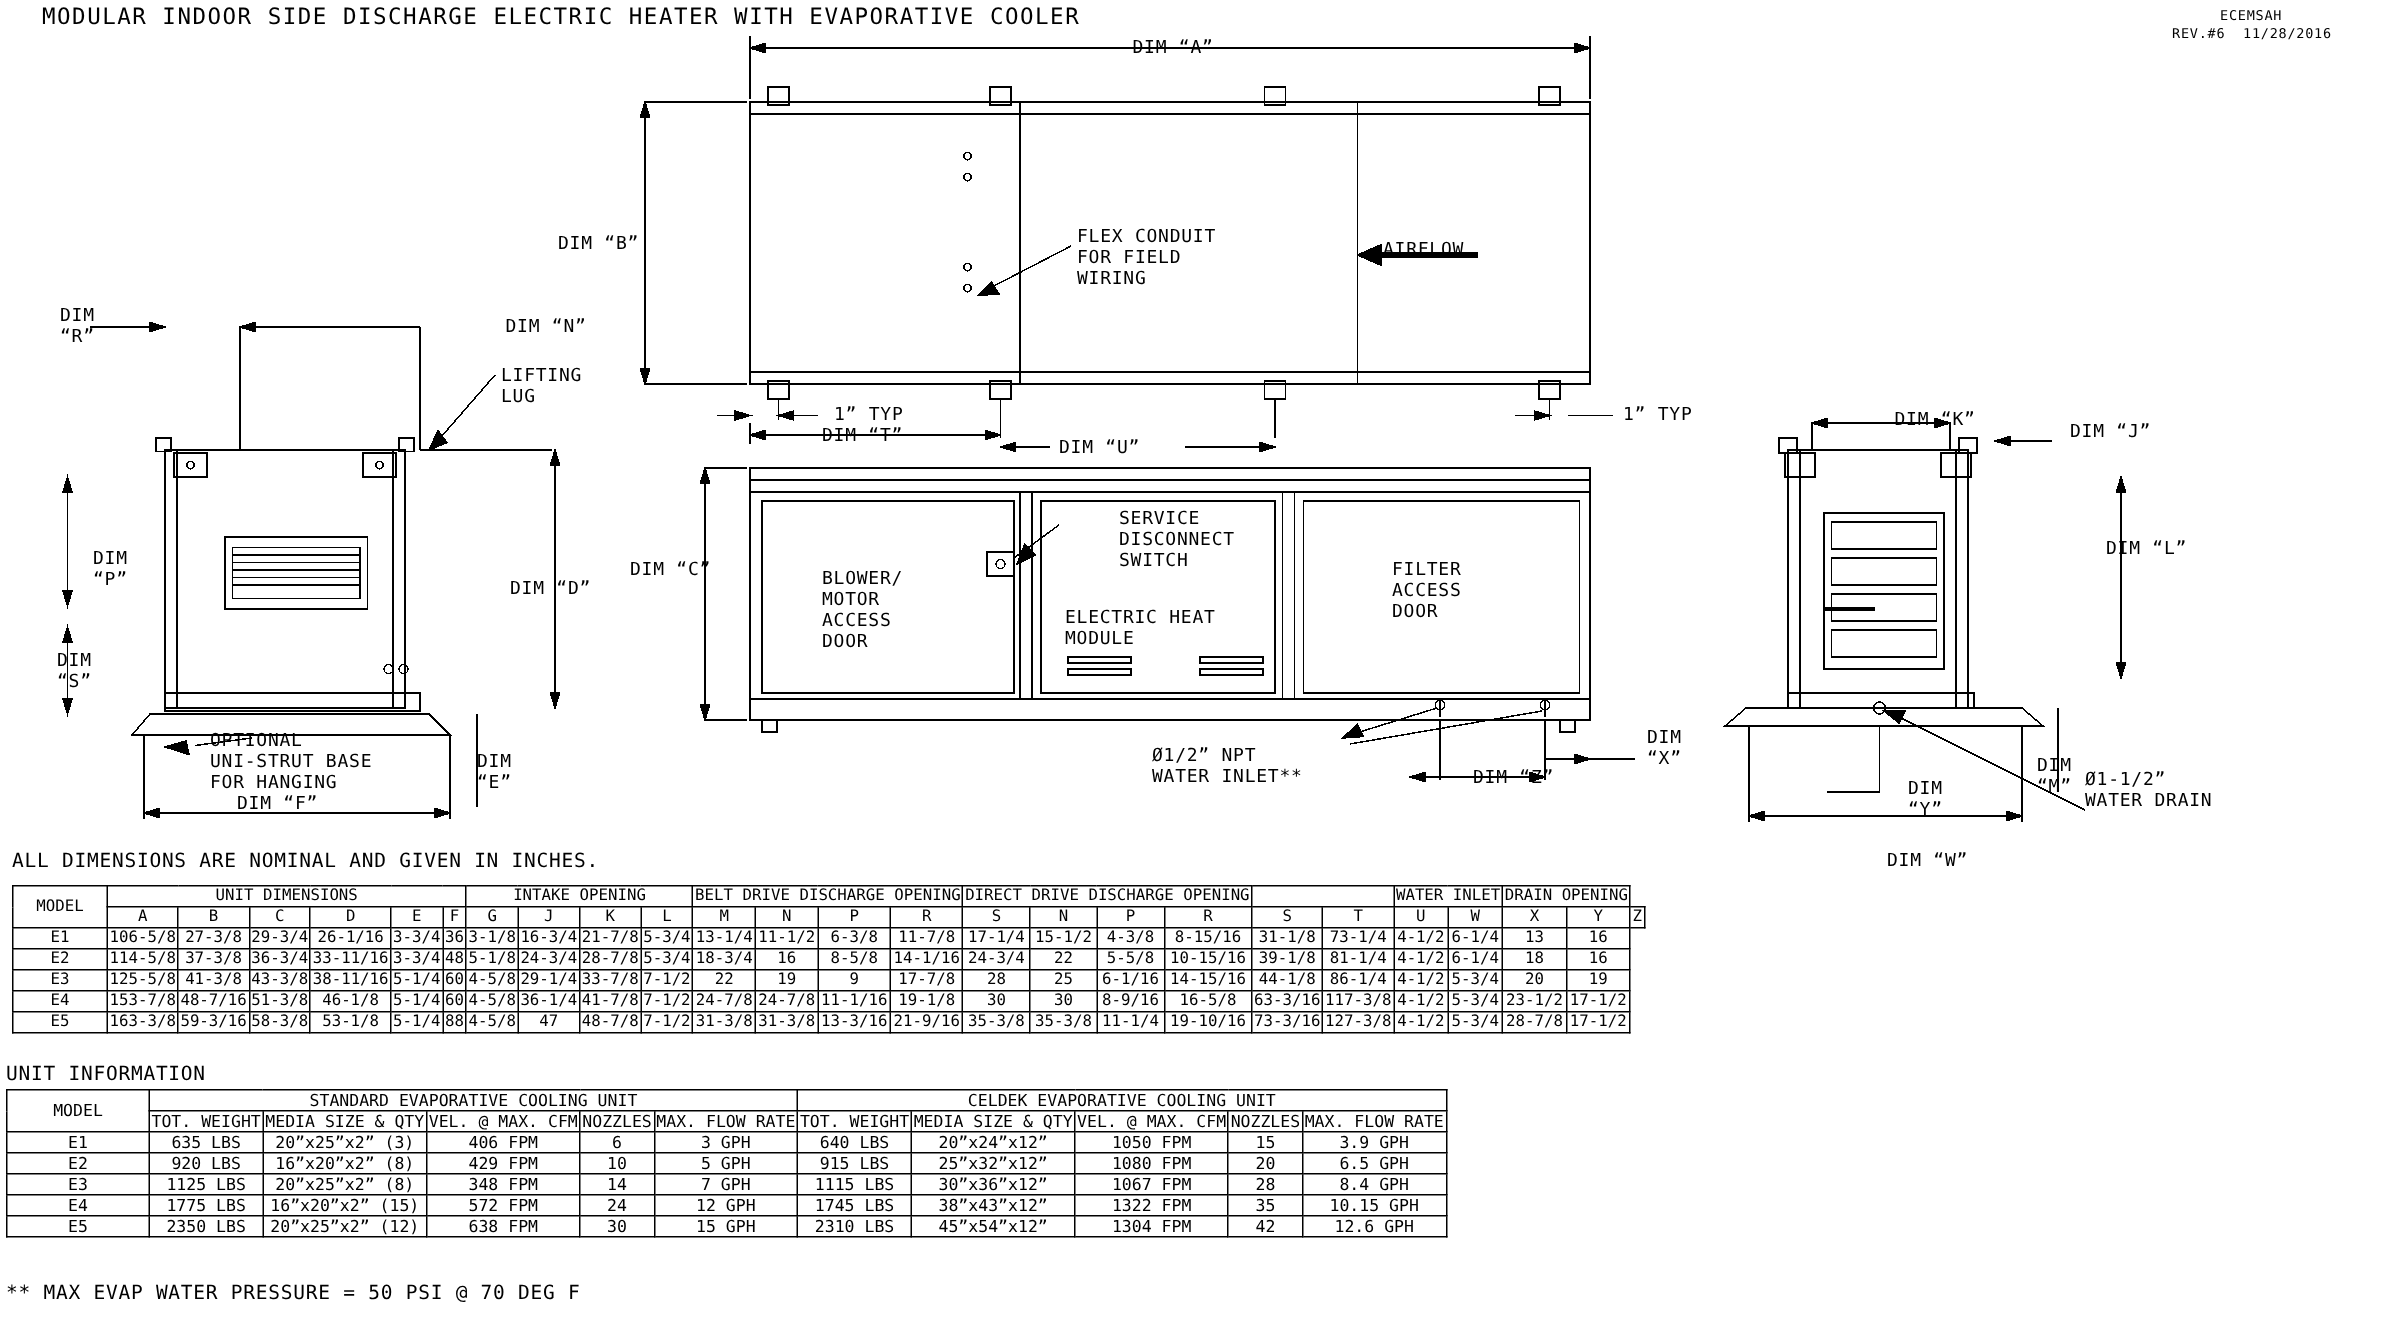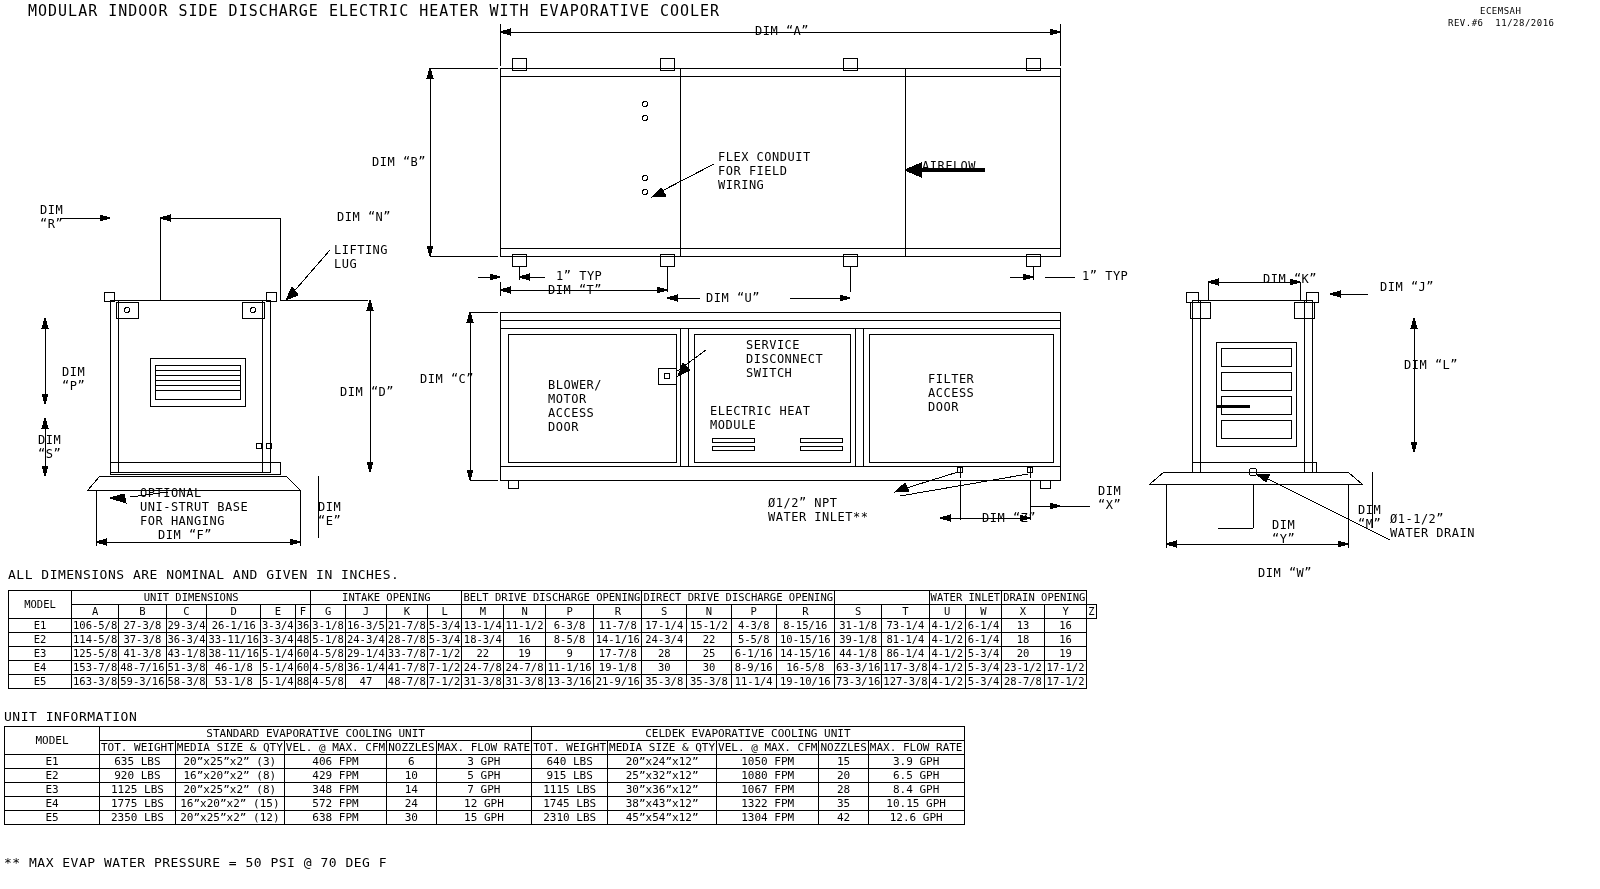--- a/index.html
+++ b/index.html
@@ -350,21 +350,21 @@
   <tbody>
       <tr>
         <td>E1</td>
         <td>106-5/8</td>
         <td>27-3/8</td>
         <td>29-3/4</td>
         <td>26-1/16</td>
         <td>3-3/4</td>
         <td>36</td>
         <td>3-1/8</td>
-        <td>16-3/5</td>
+        <td>16-3/4</td>
         <td>21-7/8</td>
         <td>5-3/4</td>
         <td>13-1/4</td>
         <td>11-1/2</td>
         <td>6-3/8</td>
         <td>11-7/8</td>
         <td>17-1/4</td>
         <td>15-1/2</td>
         <td>4-3/8</td>
         <td>8-15/16</td>
@@ -399,21 +399,21 @@
         <td>81-1/4</td>
         <td>4-1/2</td>
         <td>6-1/4</td>
         <td>18</td>
         <td>16</td>
       </tr>
       <tr>
         <td>E3</td>
         <td>125-5/8</td>
         <td>41-3/8</td>
-        <td>43-1/8</td>
+        <td>43-3/8</td>
         <td>38-11/16</td>
         <td>5-1/4</td>
         <td>60</td>
         <td>4-5/8</td>
         <td>29-1/4</td>
         <td>33-7/8</td>
         <td>7-1/2</td>
         <td>22</td>
         <td>19</td>
         <td>9</td>

